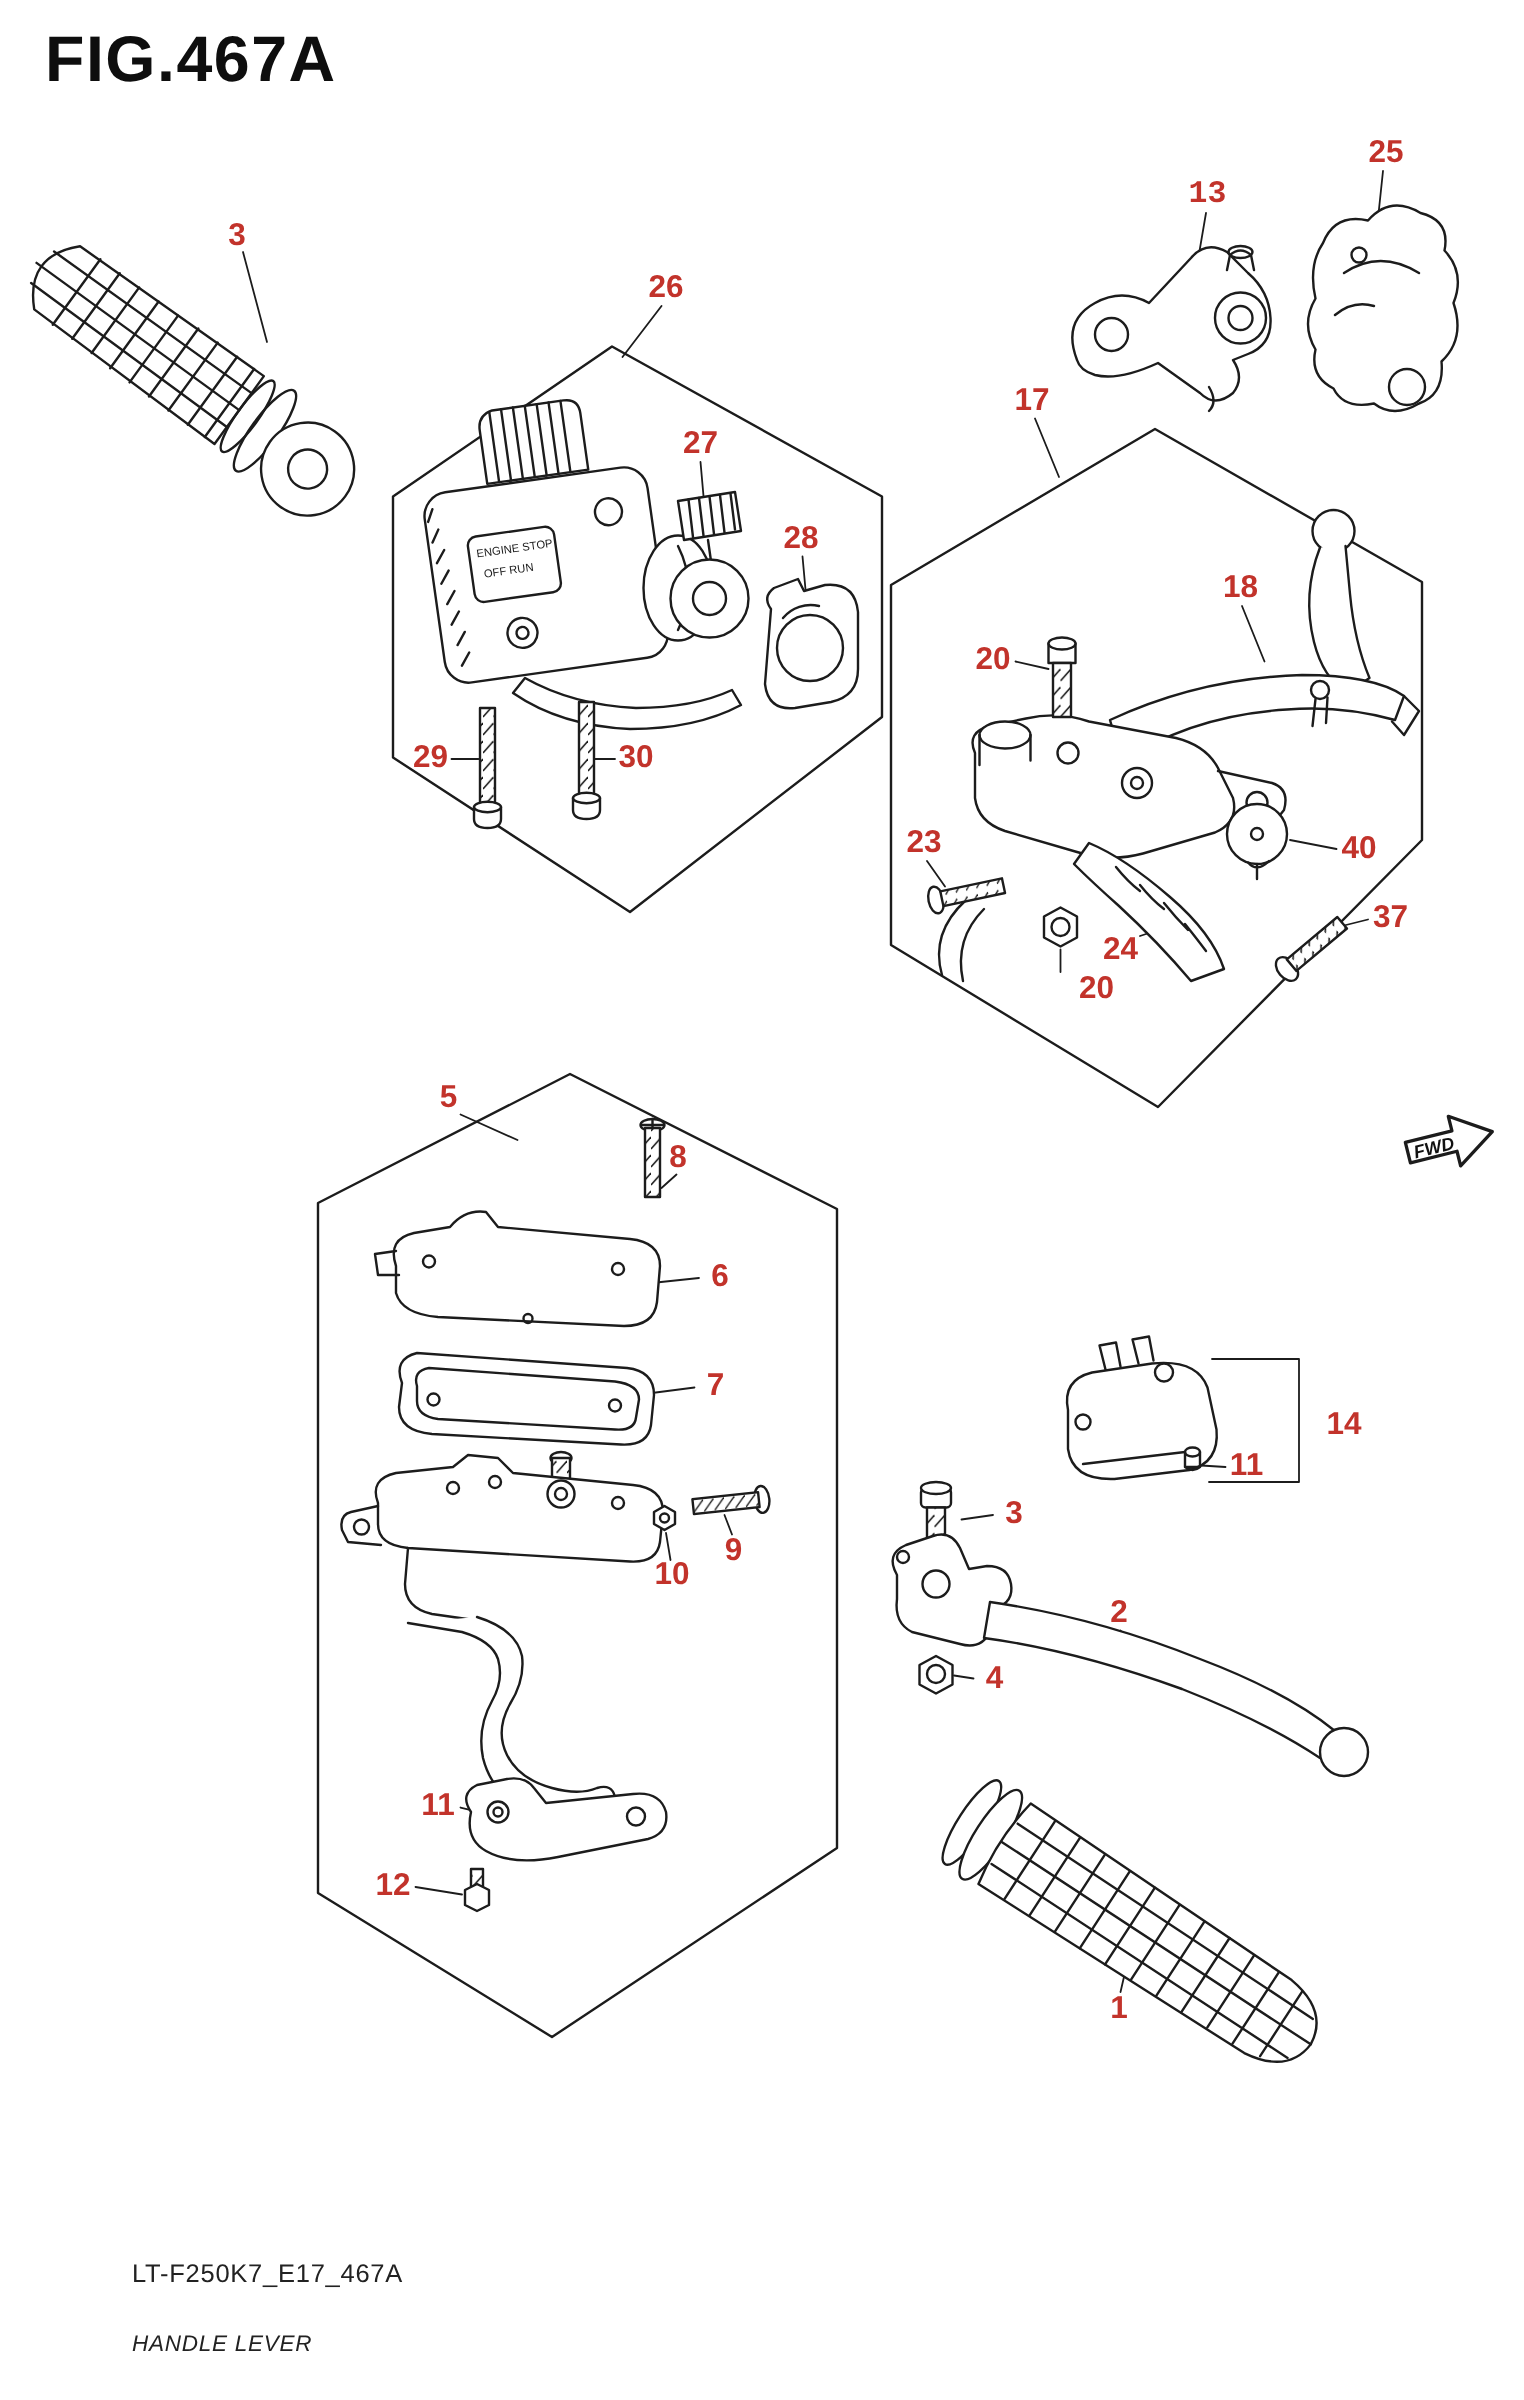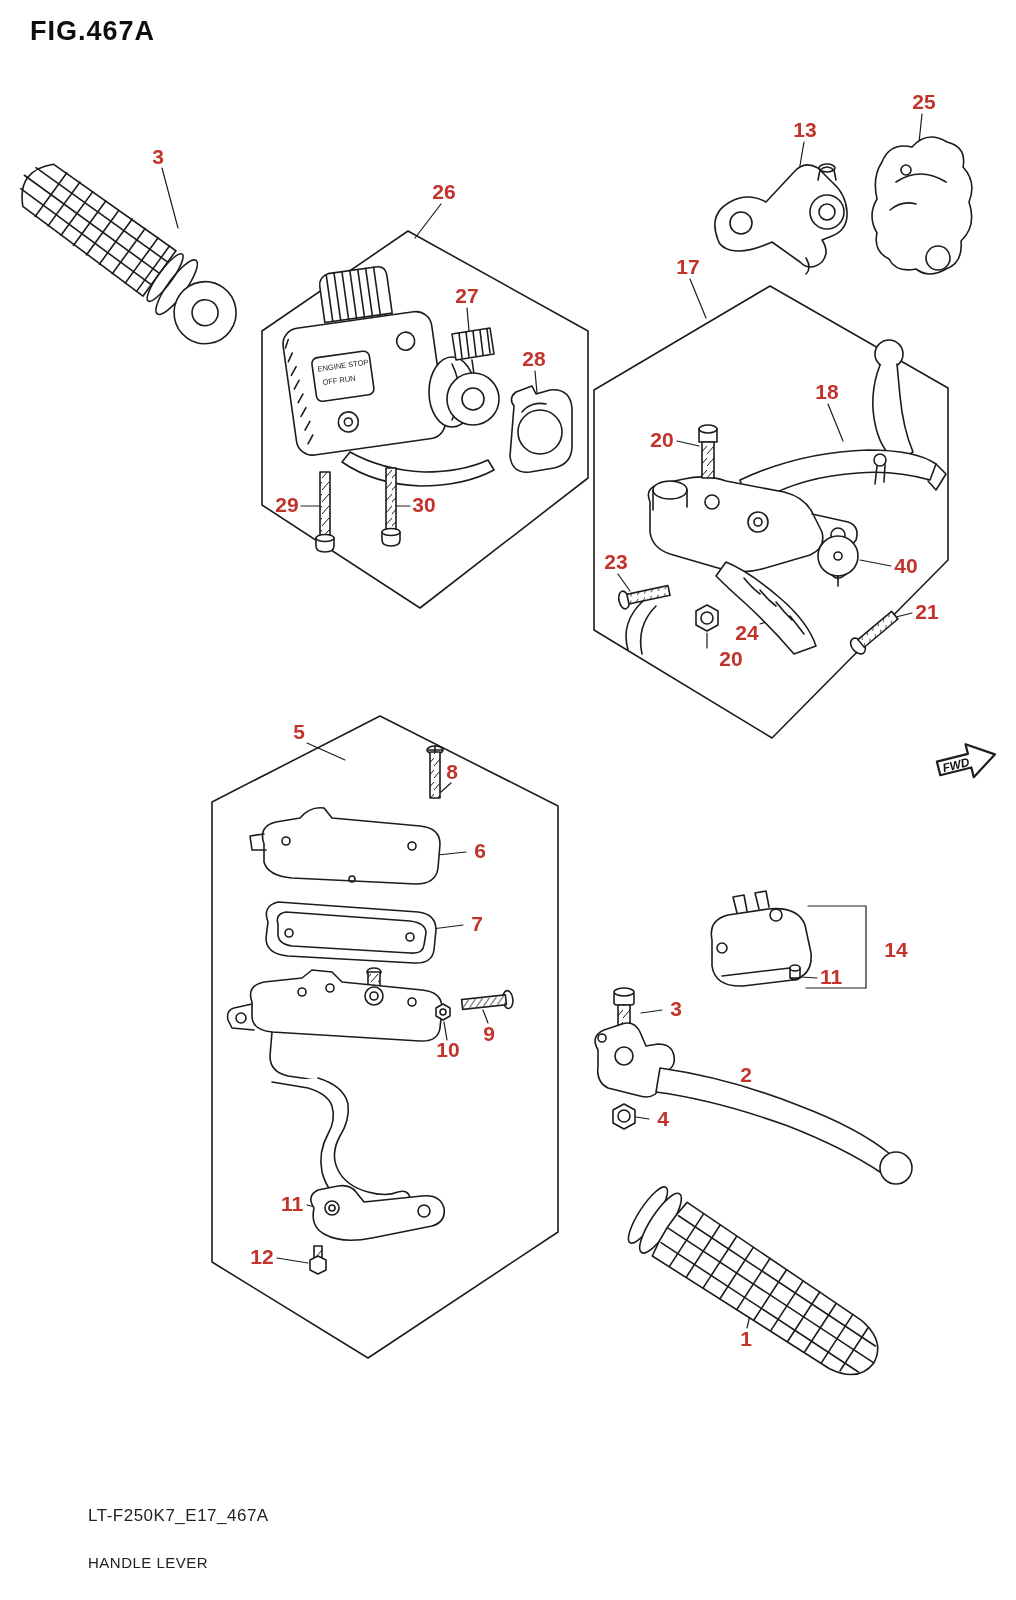--- a/index.html
+++ b/index.html
@@ -1,28 +1,28 @@
 <!DOCTYPE html>
 <html><head>
 <meta charset="utf-8">
 <style>
   * { margin:0; padding:0; box-sizing:border-box; }
   html,body { background:#ffffff; font-family:"Liberation Sans", sans-serif; }
   #page { position:relative; width:1016px; height:1600px; background:#ffffff; overflow:hidden; }
-  #title { position:absolute; left:30px; top:16px; font-size:27px; font-weight:bold; color:#0e0e0e; letter-spacing:1px; }
+  #title { position:absolute; left:30px; top:16px; font-size:43px; font-weight:bold; color:#0e0e0e; letter-spacing:1px; }
   #art { position:absolute; left:0; top:0; }
   svg text { font-family:"Liberation Sans", sans-serif; }
   .callout { position:absolute; transform:translate(-50%,-50%); font-size:21px; font-weight:bold; color:#c2332b; white-space:nowrap; }
   #watermark { position:absolute; left:180px; top:748px; width:460px; text-align:center; opacity:0.5; pointer-events:none; }
   #wm-main { font-size:36px; font-weight:bold; font-style:italic; letter-spacing:2px; color:#8d939d; }
   #wm-main .accent { color:#d99a3d; }
   #wm-sub { font-size:11px; font-style:italic; letter-spacing:5px; color:#8d939d; margin-top:2px; }
   #footer { position:absolute; left:88px; top:1506px; color:#222222; }
   #footer .code { font-size:17px; letter-spacing:0.5px; }
-  #footer .name { font-size:15px; margin-top:28px; letter-spacing:0.5px; }
+  #footer .name { font-size:15px; margin-top:28px; letter-spacing:0.5px;font-style:italic; }
 </style>
 </head>
 <body>
 
 <div id="page">
 
   <div id="title">FIG.467A</div>
 
   <svg id="art" width="1016" height="1600" viewBox="0 0 1016 1600">
     <defs>
@@ -258,32 +258,32 @@
       <g transform="translate(934,750) rotate(-14)">
         <path d="M0,12 L32,12 L32,2 L58,19 L32,36 L32,26 L0,26 Z" fill="#fff" stroke-width="2.2"></path>
         <text x="4" y="24" font-size="12" font-weight="bold" font-style="italic" stroke="none" fill="#111111">FWD</text>
       </g>
     </g>
   </svg>
 
   <div id="callout-layer" style="position:absolute;left:0;top:0;width:1016px;height:1600px;">
       <span class="callout" style="left: 158px; top: 157px; color: rgb(194, 51, 43);">3</span>
       <span class="callout" style="left: 444px; top: 192px; color: rgb(194, 51, 43);">26</span>
-      <span class="callout" style="left: 805px; top: 130px; color: rgb(194, 51, 43);">13</span>
+      <span class="callout" style="left: 805px; top: 130px; color: rgb(194, 51, 43); font-family: Liberation Mono, monospace;">13</span>
       <span class="callout" style="left: 924px; top: 102px; color: rgb(194, 51, 43);">25</span>
       <span class="callout" style="left: 467px; top: 296px; color: rgb(194, 51, 43);">27</span>
       <span class="callout" style="left: 534px; top: 359px; color: rgb(194, 51, 43);">28</span>
       <span class="callout" style="left: 688px; top: 267px; color: rgb(194, 51, 43);">17</span>
       <span class="callout" style="left: 827px; top: 392px; color: rgb(194, 51, 43);">18</span>
       <span class="callout" style="left: 662px; top: 440px; color: rgb(194, 51, 43);">20</span>
       <span class="callout" style="left: 287px; top: 505px; color: rgb(194, 51, 43);">29</span>
       <span class="callout" style="left: 424px; top: 505px; color: rgb(194, 51, 43);">30</span>
       <span class="callout" style="left: 616px; top: 562px; color: rgb(194, 51, 43);">23</span>
       <span class="callout" style="left: 906px; top: 566px; color: rgb(194, 51, 43);">40</span>
-      <span class="callout" style="left: 927px; top: 612px; color: rgb(194, 51, 43);">21</span>
+      <span class="callout" style="left: 927px; top: 612px; color: rgb(194, 51, 43);">37</span>
       <span class="callout" style="left: 747px; top: 633px; color: rgb(194, 51, 43); text-align: right;">24</span>
       <span class="callout" style="left: 707px; top: 659px; color: rgb(194, 51, 43); margin-left: 24px;">20</span>
       <span class="callout" style="left: 299px; top: 732px; color: rgb(194, 51, 43);">5</span>
       <span class="callout" style="left: 452px; top: 772px; color: rgb(194, 51, 43);">8</span>
       <span class="callout" style="left: 480px; top: 851px; color: rgb(194, 51, 43);">6</span>
       <span class="callout" style="left: 477px; top: 924px; color: rgb(194, 51, 43);">7</span>
       <span class="callout" style="left: 896px; top: 950px; color: rgb(194, 51, 43);">14</span>
       <span class="callout" style="left: 831px; top: 977px; color: rgb(194, 51, 43);">11</span>
       <span class="callout" style="left: 676px; top: 1009px; color: rgb(194, 51, 43);">3</span>
       <span class="callout" style="left: 489px; top: 1034px; color: rgb(194, 51, 43);">9</span>

